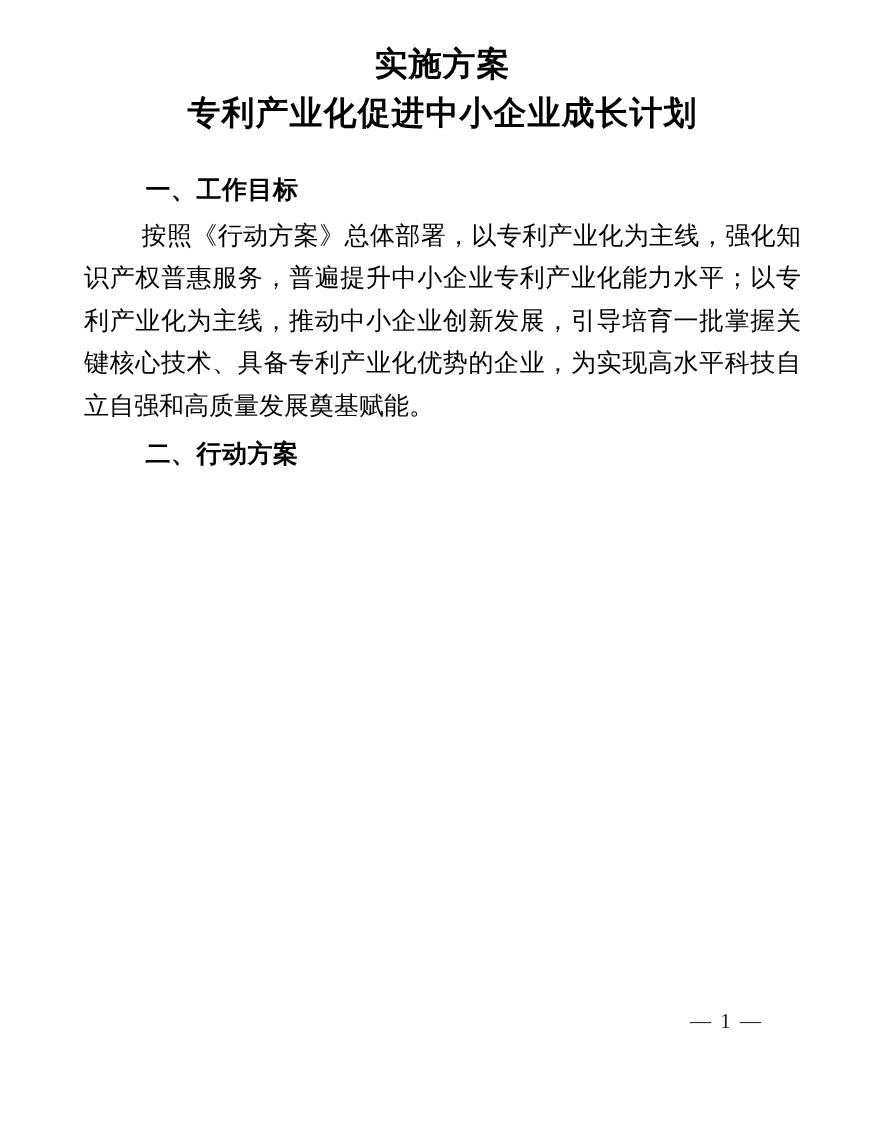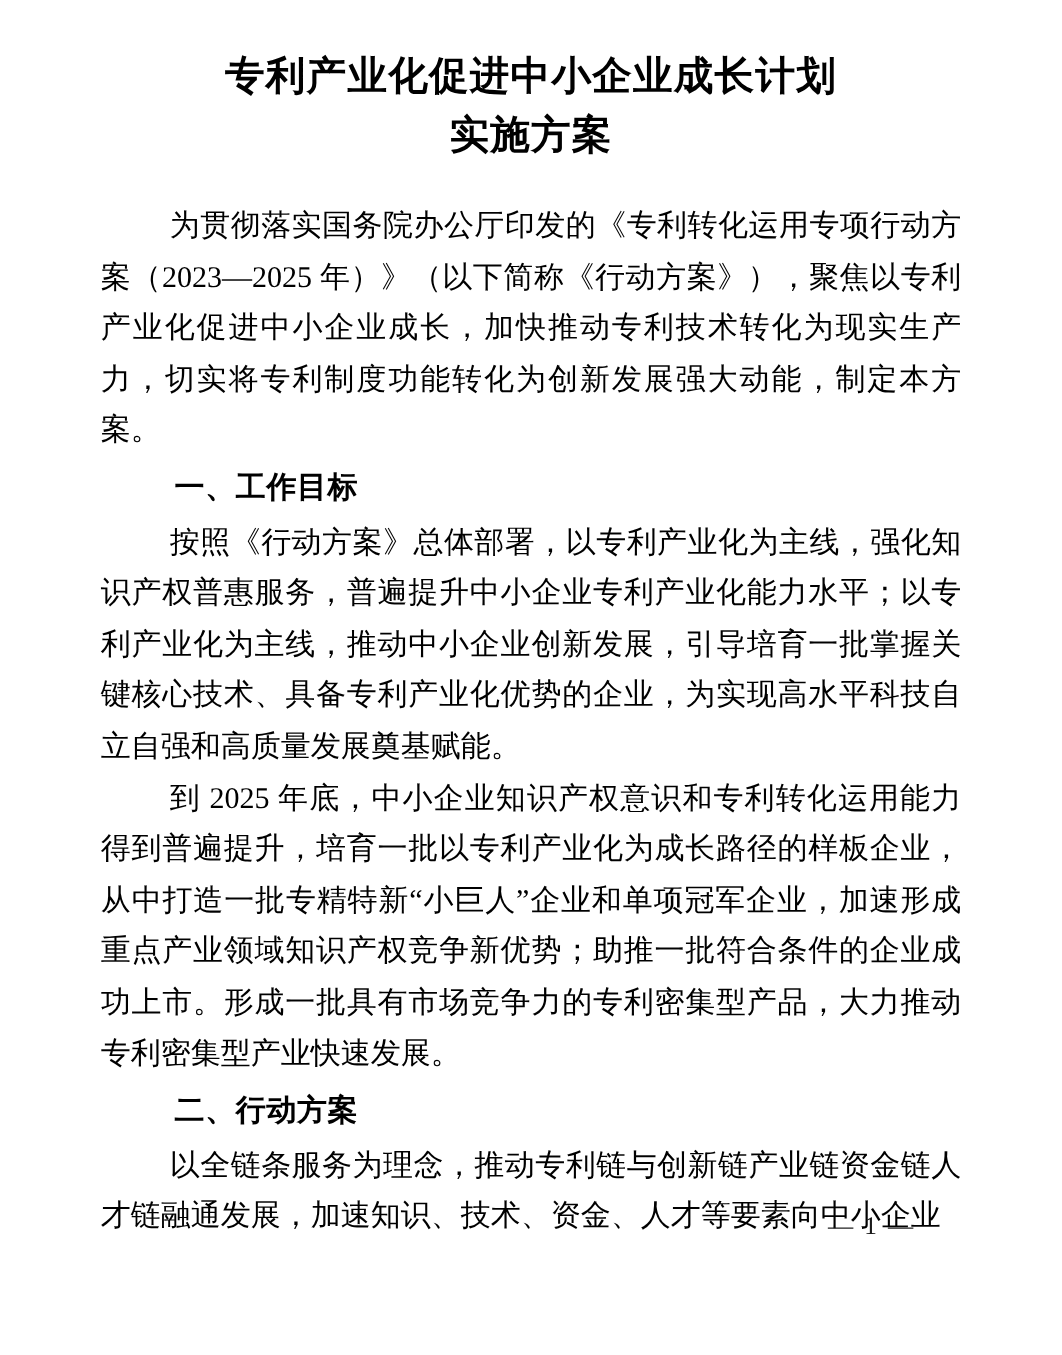--- a/index.html
+++ b/index.html
@@ -54,30 +54,27 @@
     letter-spacing: 2px;
     color: #1a1a1a;
   }
 </style>
 </head>
 <body>
 
 <div class="page">
 
   <h1 class="doc-title">
+    <span class="title-line">实施方案</span>
     <span class="title-line">专利产业化促进中小企业成长计划</span>
-    <span class="title-line">实施方案</span>
   </h1>
 
   <div class="doc-body">
-    <p class="para">为贯彻落实国务院办公厅印发的《专利转化运用专项行动方案（2023—2025 年）》（以下简称《行动方案》），聚焦以专利产业化促进中小企业成长，加快推动专利技术转化为现实生产力，切实将专利制度功能转化为创新发展强大动能，制定本方案。</p>
     <h2 class="heading">一、工作目标</h2>
     <p class="para">按照《行动方案》总体部署，以专利产业化为主线，强化知识产权普惠服务，普遍提升中小企业专利产业化能力水平；以专利产业化为主线，推动中小企业创新发展，引导培育一批掌握关键核心技术、具备专利产业化优势的企业，为实现高水平科技自立自强和高质量发展奠基赋能。</p>
-    <p class="para">到 2025 年底，中小企业知识产权意识和专利转化运用能力得到普遍提升，培育一批以专利产业化为成长路径的样板企业，从中打造一批专精特新“小巨人”企业和单项冠军企业，加速形成重点产业领域知识产权竞争新优势；助推一批符合条件的企业成功上市。形成一批具有市场竞争力的专利密集型产品，大力推动专利密集型产业快速发展。</p>
     <h2 class="heading">二、行动方案</h2>
-    <p class="para">以全链条服务为理念，推动专利链与创新链产业链资金链人才链融通发展，加速知识、技术、资金、人才等要素向中小企业</p>
   </div>
 
   <div class="page-footer">
     <span>— 1 —</span>
   </div>
 
 </div>
 
 </body></html>

